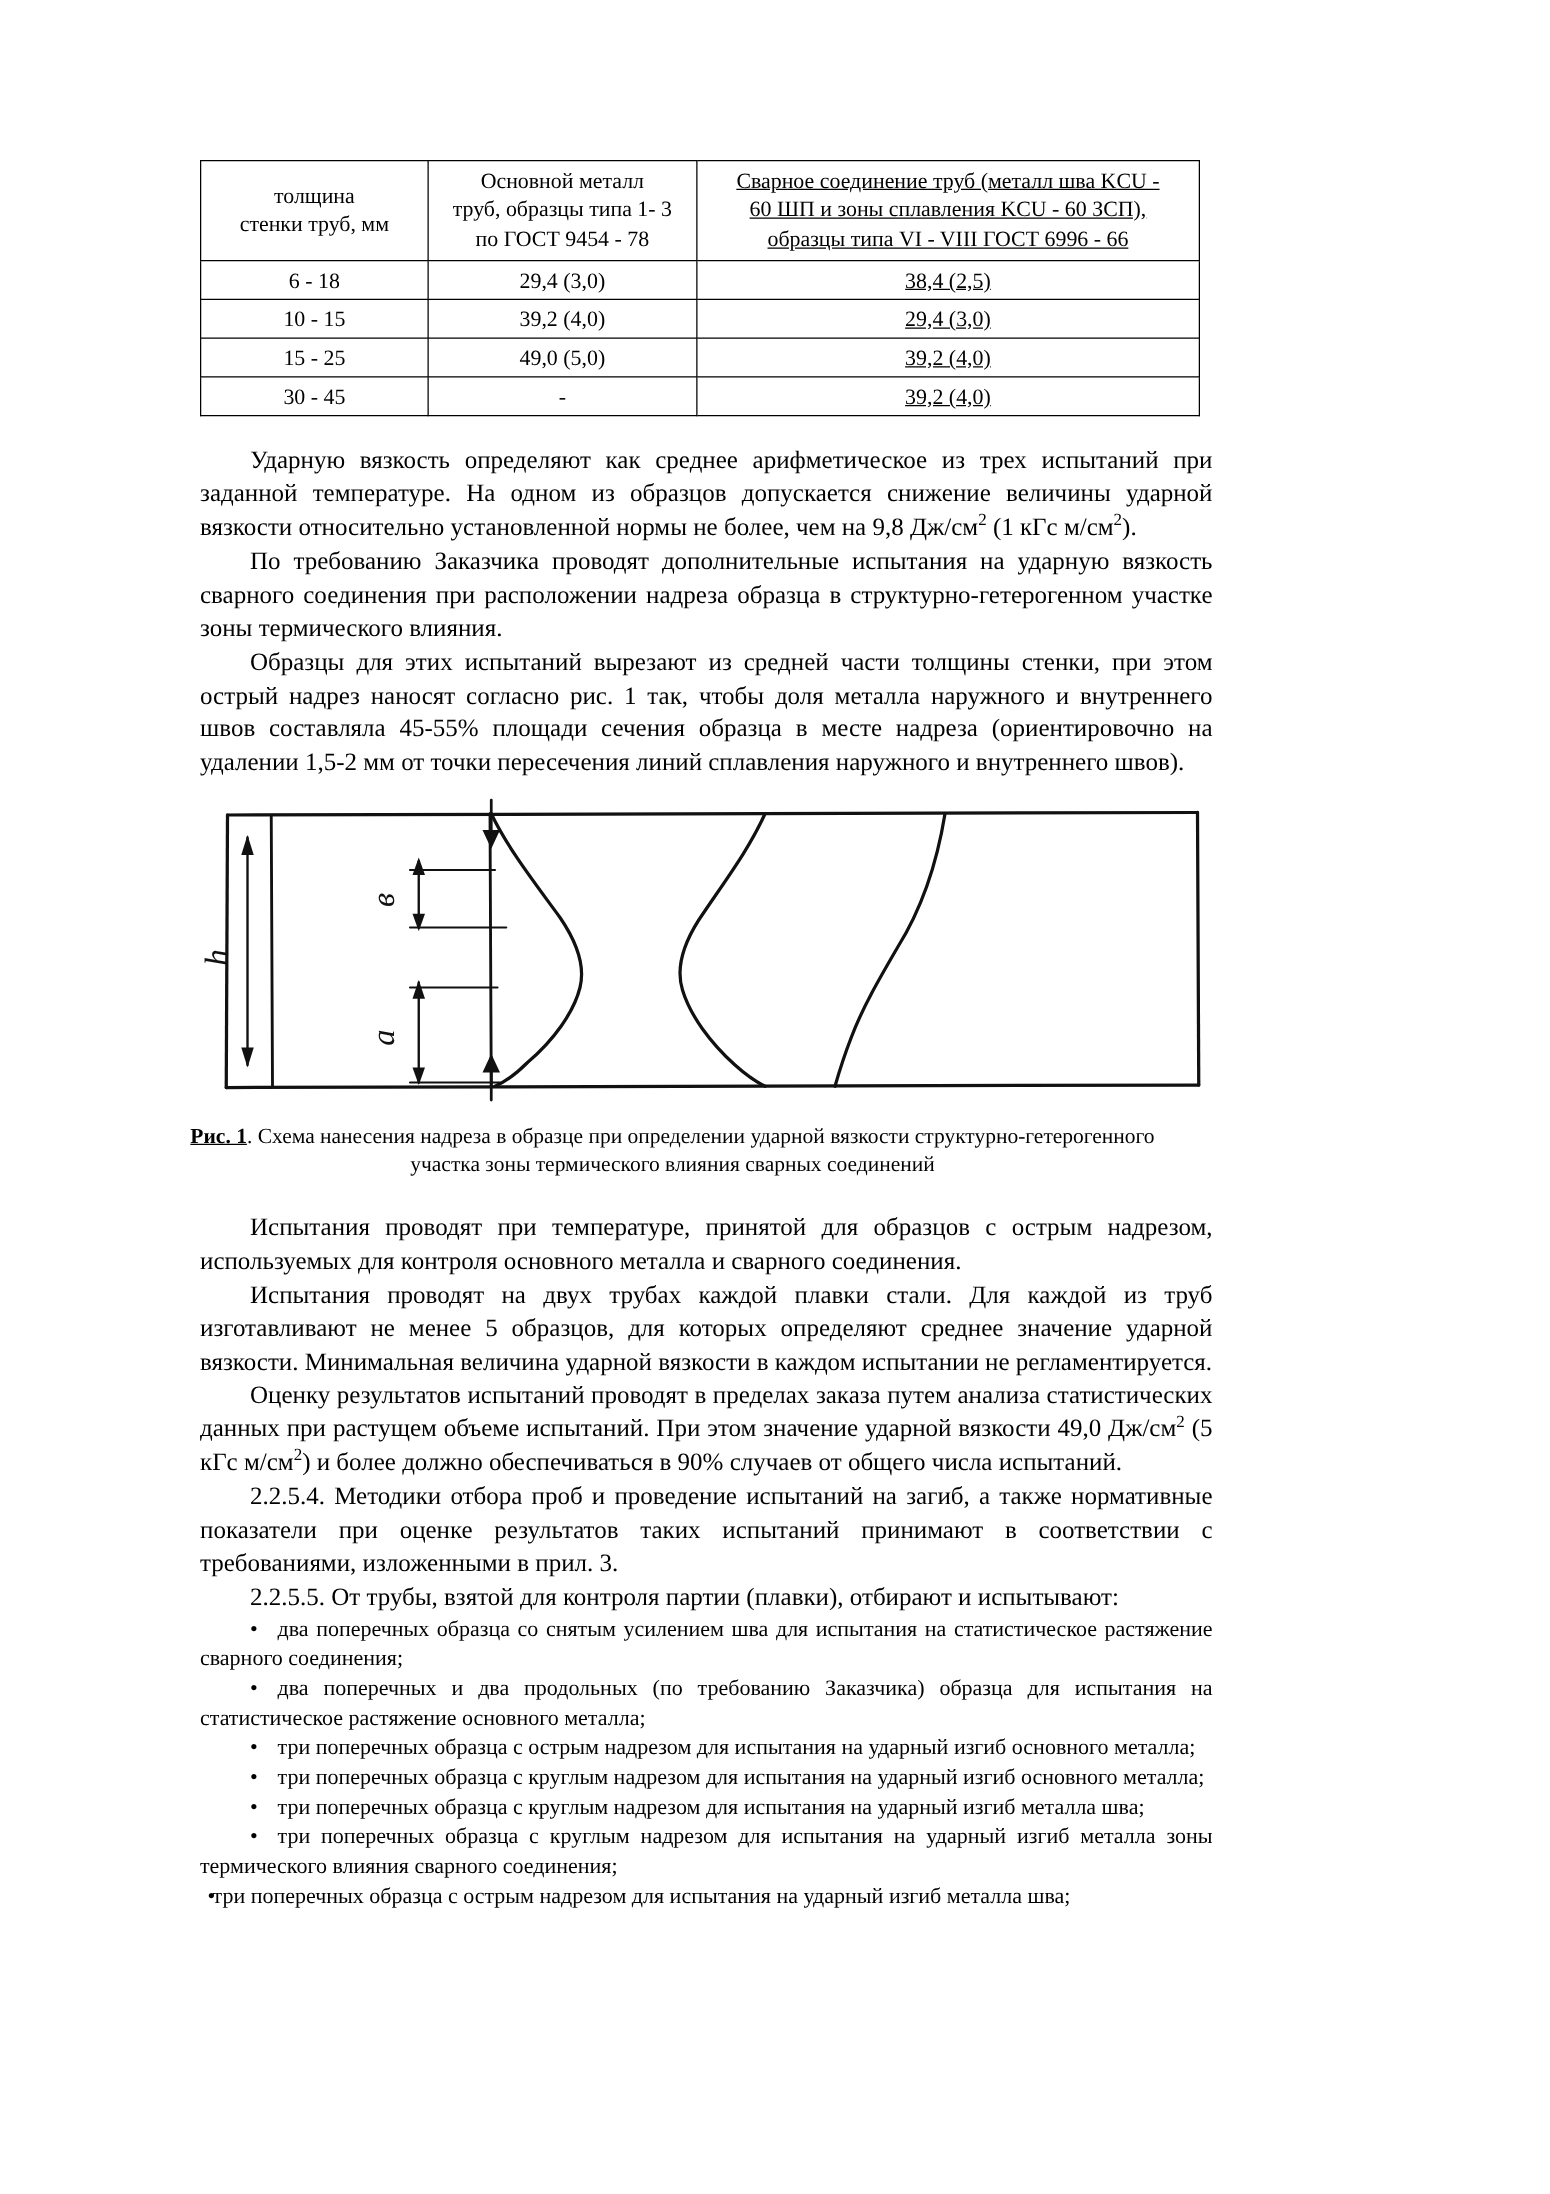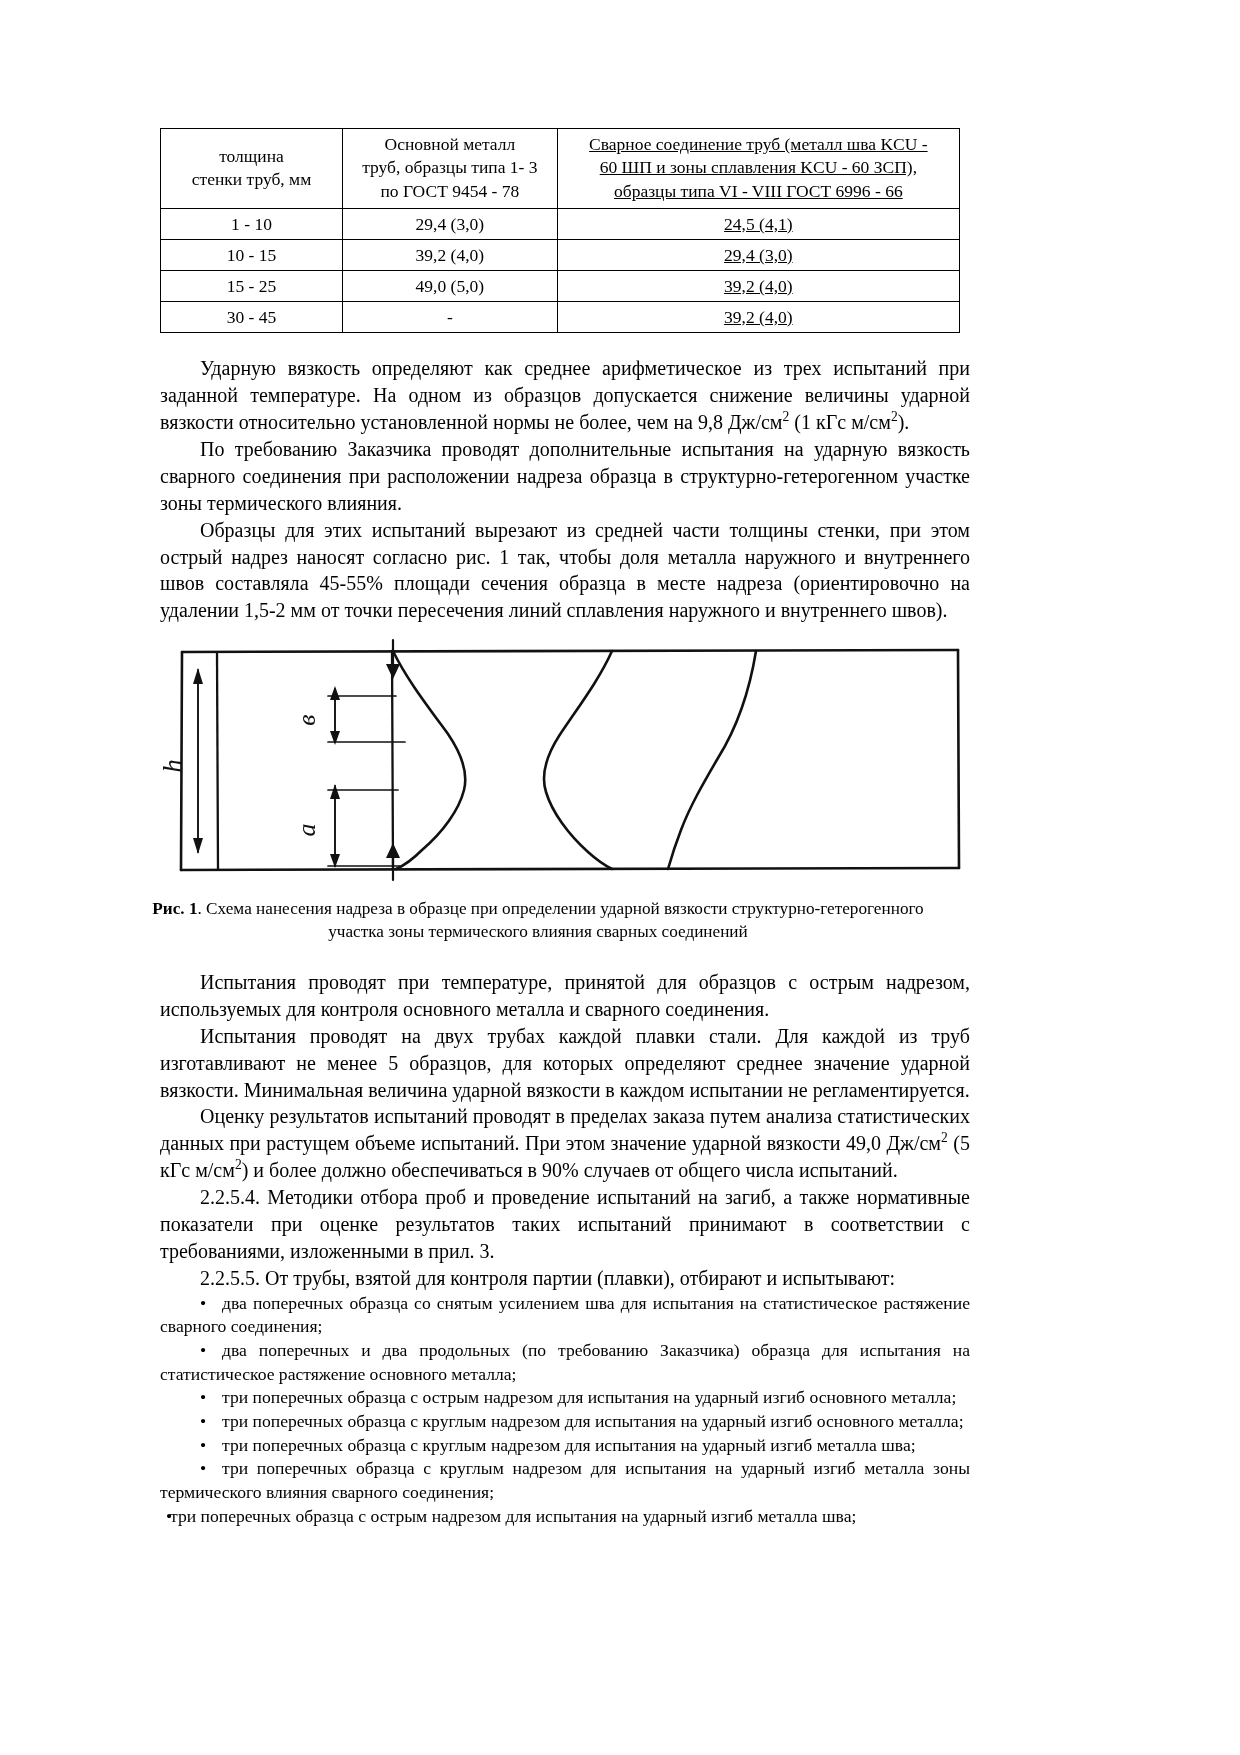--- a/index.html
+++ b/index.html
@@ -79,21 +79,21 @@
     margin-top:10px;
   }
   .fig-caption{
     margin:14px 0 0 0;
     width:880px;
     margin-left:-62px;
     font-size:17.2px;
     line-height:1.30;
     text-align:center;
   }
-  .fig-caption b{font-weight:bold;}
+  .fig-caption b{font-weight:bold;text-decoration:underline;}
   .spacer-after-fig{height:26px;}
 </style>
 </head>
 <body>
 
 <div class="page">
   <div class="content">
 
     <table class="spec">
       <thead>
@@ -109,23 +109,23 @@
           </td>
           <td class="c3">
             <span>Сварное соединение труб (металл шва KCU -</span><br>
             <span>60 ШП и зоны сплавления KCU - 60 ЗСП),</span><br>
             <span>образцы типа VI - VIII ГОСТ 6996 - 66</span>
           </td>
         </tr>
       </thead>
       <tbody>
         <tr class="datarow">
-          <td class="c1">1 - 10</td>
+          <td class="c1">6 - 18</td>
           <td class="c2">29,4 (3,0)</td>
-          <td class="c3">24,5 (4,1)</td>
+          <td class="c3">38,4 (2,5)</td>
         </tr>
         <tr class="datarow">
           <td class="c1">10 - 15</td>
           <td class="c2">39,2 (4,0)</td>
           <td class="c3">29,4 (3,0)</td>
         </tr>
         <tr class="datarow">
           <td class="c1">15 - 25</td>
           <td class="c2">49,0 (5,0)</td>
           <td class="c3">39,2 (4,0)</td>

